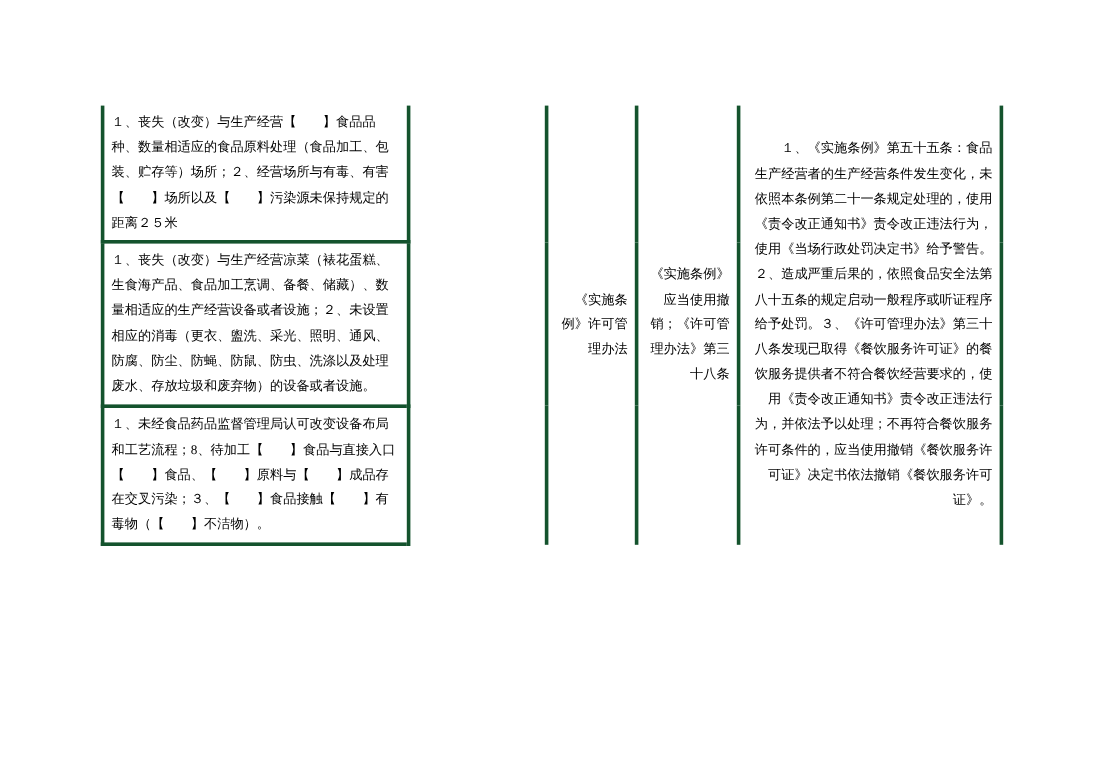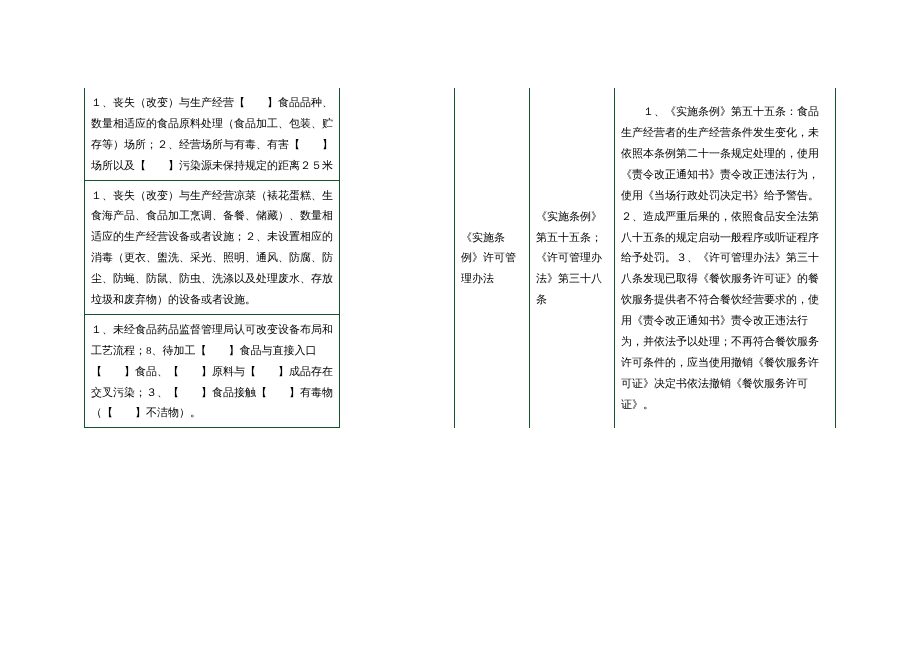--- a/index.html
+++ b/index.html
@@ -15,52 +15,52 @@
       padding: 88px 84px 0 84px;
       width: 920px;
     }
     table {
       border-collapse: collapse;
       width: 100%;
       table-layout: fixed;
       padding-left: 40px;
     }
     td {
-      border: 1px solid #14532d;
+      border: 3px solid #14532d;
       padding: 4px 6px;
       vertical-align: middle;
       line-height: 1.9;
       font-size: 11px;
     }
     .col1 { width: 255px; }
     .col2 { width: 115px; }
     .col3 { width: 75px; }
     .col4 { width: 85px; }
     .col5 { width: auto; }
     .no-top { border-top: none; }
     .no-bottom { border-bottom: none; }
-    .mid { vertical-align: middle; }
+    .mid { vertical-align: middle; text-align: right; }
   </style>
 </head>
 <body>
 
 <table>
   <colgroup>
     <col class="col1">
     <col class="col2">
     <col class="col3">
     <col class="col4">
     <col class="col5">
   </colgroup>
   <tbody>
       <tr>
     <td class="no-top">１、丧失（改变）与生产经营【　　】食品品种、数量相适应的食品原料处理（食品加工、包装、贮存等）场所；２、经营场所与有毒、有害【　　】场所以及【　　】污染源未保持规定的距离２５米</td>
     <td class="no-top no-bottom" rowspan="3"></td>
     <td class="no-top no-bottom mid" rowspan="3">《实施条例》许可管理办法</td>
-    <td class="no-top no-bottom mid" rowspan="3">《实施条例》第五十五条；《许可管理办法》第三十八条</td>
+    <td class="no-top no-bottom mid" rowspan="3">《实施条例》应当使用撤销；《许可管理办法》第三十八条</td>
     <td class="no-top no-bottom mid" rowspan="3">　　１、《实施条例》第五十五条：食品生产经营者的生产经营条件发生变化，未依照本条例第二十一条规定处理的，使用《责令改正通知书》责令改正违法行为，使用《当场行政处罚决定书》给予警告。２、造成严重后果的，依照食品安全法第八十五条的规定启动一般程序或听证程序给予处罚。３、《许可管理办法》第三十八条发现已取得《餐饮服务许可证》的餐饮服务提供者不符合餐饮经营要求的，使用《责令改正通知书》责令改正违法行为，并依法予以处理；不再符合餐饮服务许可条件的，应当使用撤销《餐饮服务许可证》决定书依法撤销《餐饮服务许可证》。</td>
   </tr>
   <tr>
     <td>１、丧失（改变）与生产经营凉菜（裱花蛋糕、生食海产品、食品加工烹调、备餐、储藏）、数量相适应的生产经营设备或者设施；２、未设置相应的消毒（更衣、盥洗、采光、照明、通风、防腐、防尘、防蝇、防鼠、防虫、洗涤以及处理废水、存放垃圾和废弃物）的设备或者设施。</td>
   </tr>
   <tr>
     <td>１、未经食品药品监督管理局认可改变设备布局和工艺流程；8、待加工【　　】食品与直接入口【　　】食品、【　　】原料与【　　】成品存在交叉污染；３、【　　】食品接触【　　】有毒物（【　　】不洁物）。</td>
   </tr>
 </tbody>
   </table>

